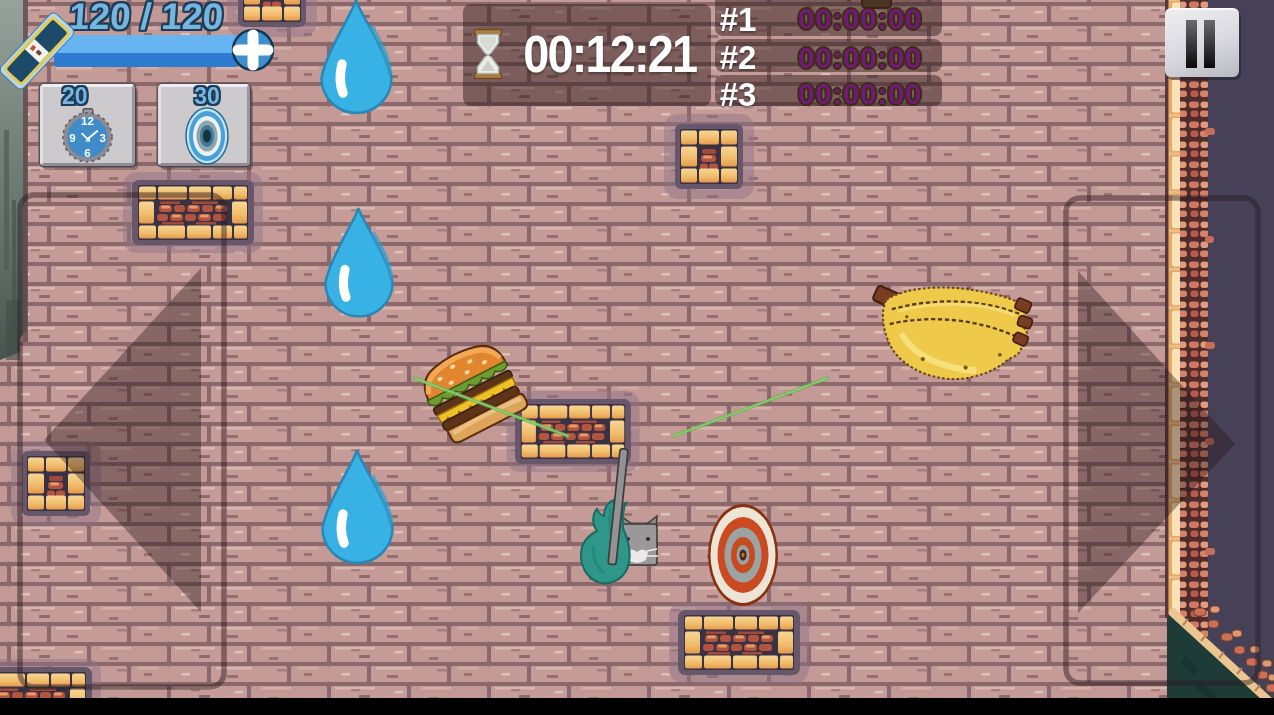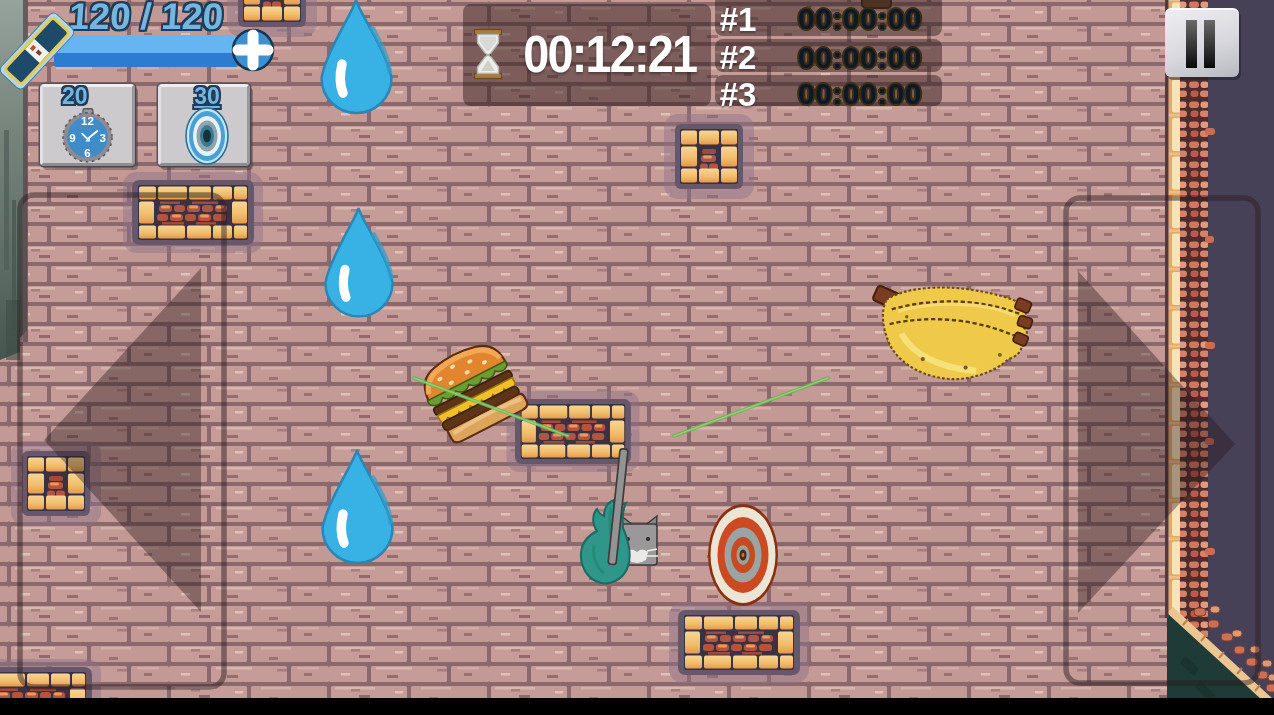--- a/index.html
+++ b/index.html
@@ -329,21 +329,21 @@
   </svg>
   <div class="txt" style="left:514px;top:29px;width:186px;height:50px;line-height:50px;text-align:center;font-size:52px;color:#fff;letter-spacing:-2px;transform:scaleX(.9);transform-origin:center;text-shadow:0 2px 3px rgba(0,0,0,.35)">00:12:21</div>
 
   <div class="txt" style="left:716px;top:1px;width:44px;height:38px;line-height:38px;text-align:center;font-size:33px;color:#fff;text-shadow:0 2px 2px rgba(0,0,0,.35)">#1</div>
   <div class="txt" style="left:716px;top:39px;width:44px;height:38px;line-height:38px;text-align:center;font-size:33px;color:#fff;text-shadow:0 2px 2px rgba(0,0,0,.35)">#2</div>
   <div class="txt" style="left:716px;top:76px;width:44px;height:38px;line-height:38px;text-align:center;font-size:33px;color:#fff;text-shadow:0 2px 2px rgba(0,0,0,.35)">#3</div>
   <div class="txt ytime" style="left:795px;top:1px;">00:00:00</div>
   <div class="txt ytime" style="left:795px;top:40px;">00:00:00</div>
   <div class="txt ytime" style="left:795px;top:76px;">00:00:00</div>
   <style>
-    .ytime{width:130px;height:36px;line-height:36px;text-align:center;font-size:30px;letter-spacing:.5px;color:#0f172a;
+    .ytime{width:130px;height:36px;line-height:36px;text-align:center;font-size:30px;letter-spacing:.5px;color:#701a75;
       text-shadow:-2px 0 #3a2f10,2px 0 #3a2f10,0 -2px #3a2f10,0 2px #3a2f10,-1px -1px #3a2f10,1px 1px #3a2f10,-1px 1px #3a2f10,1px -1px #3a2f10;}
     .otxt{color:#76b5dc;text-shadow:-2px 0 #1e3c5a,2px 0 #1e3c5a,0 -2px #1e3c5a,0 2px #1e3c5a,-2px -2px #1e3c5a,2px 2px #1e3c5a,-2px 2px #1e3c5a,2px -2px #1e3c5a;}
   </style>
 
   <div class="txt otxt" style="left:60px;top:-2px;width:172px;height:38px;line-height:38px;text-align:center;font-size:37px;transform:skewX(-4deg)">120 / 120</div>
   <div style="left:54px;top:35px;width:184px;height:32px;background:linear-gradient(#66b4f2 0 55%,#2e7ccf 55% 100%);border-radius:3px"></div>
   <svg width="46" height="46" viewBox="0 0 46 46" style="left:230px;top:27px">
     <circle cx="23" cy="23" r="20" fill="#3e8ed2" stroke="#16364e" stroke-width="2.5"></circle>
     <path d="M23,8 L23,38 M8,23 L38,23" stroke="#fff" stroke-width="11" stroke-linecap="round"></path>
   </svg>
@@ -352,21 +352,21 @@
     <div style="left:0;top:0;width:82px;height:32px;background:#b5d6ea;border:1.5px solid #4a7a96;border-radius:6px"></div>
     <div style="left:4px;top:3px;width:74px;height:26px;background:#1c4a68;border:3px solid #e3cc52;border-radius:5px"></div>
     <div style="left:34px;top:6px;width:14px;height:20px;background:#f2f2f2"></div>
     <div style="left:38px;top:9px;width:5px;height:4px;background:#c05030"></div>
     <div style="left:39px;top:16px;width:4px;height:5px;background:#7a4030"></div>
   </div>
 
   <div style="left:40px;top:84px;width:95px;height:82px;background:#cdcacd;border-radius:4px;border-top:3px solid #efedf0;border-left:3px solid #e2e0e4;border-right:3px solid #9a979c;border-bottom:3px solid #8f8c92;box-shadow:3px 4px 0 rgba(60,50,60,.4),0 0 0 1.5px #5a5258;"></div>
   <div style="left:158px;top:84px;width:92px;height:82px;background:#cdcacd;border-radius:4px;border-top:3px solid #efedf0;border-left:3px solid #e2e0e4;border-right:3px solid #9a979c;border-bottom:3px solid #8f8c92;box-shadow:3px 4px 0 rgba(60,50,60,.4),0 0 0 1.5px #5a5258;"></div>
   <div class="txt otxt" style="left:62px;top:84px;width:50px;height:24px;line-height:24px;font-size:23px;">20</div>
-  <div class="txt otxt" style="left:182px;top:84px;width:50px;height:24px;line-height:24px;text-align:center;font-size:23px;text-decoration:underline;">30</div>
+  <div class="txt otxt" style="left:182px;top:84px;width:50px;height:24px;line-height:24px;text-align:center;font-size:23px;">30</div>
   <svg width="57" height="57" viewBox="0 0 64 64" style="left:59px;top:107px">
     <rect x="27" y="2" width="11" height="8" rx="2" fill="#9a9a9e" stroke="#55555a" stroke-width="1.5"></rect>
     <circle cx="32" cy="34" r="25" fill="#3f8cc8" stroke="#8e8c92" stroke-width="4.5"></circle>
     <circle cx="32" cy="34" r="27.5" fill="none" stroke="#5a5a5e" stroke-width="1.8" stroke-dasharray="3 4"></circle>
     <text x="32" y="20" font-family="Liberation Sans" font-size="13" font-weight="bold" fill="#fff" text-anchor="middle">12</text>
     <text x="49" y="39" font-family="Liberation Sans" font-size="13" font-weight="bold" fill="#fff" text-anchor="middle">3</text>
     <text x="32" y="56" font-family="Liberation Sans" font-size="13" font-weight="bold" fill="#fff" text-anchor="middle">6</text>
     <text x="15" y="39" font-family="Liberation Sans" font-size="13" font-weight="bold" fill="#fff" text-anchor="middle">9</text>
     <path d="M32,36 L43,27 M32,36 L26,30" stroke="#fff" stroke-width="2" stroke-linecap="round"></path>
     <path d="M30,38 l4,0 0,-4" stroke="#fff" stroke-width="1.5" fill="none"></path>

